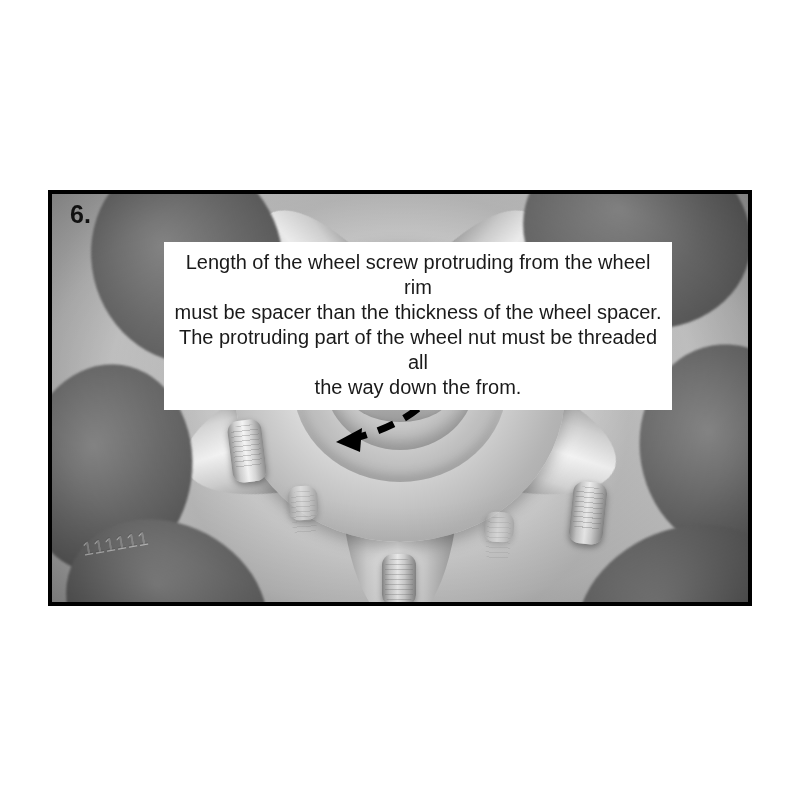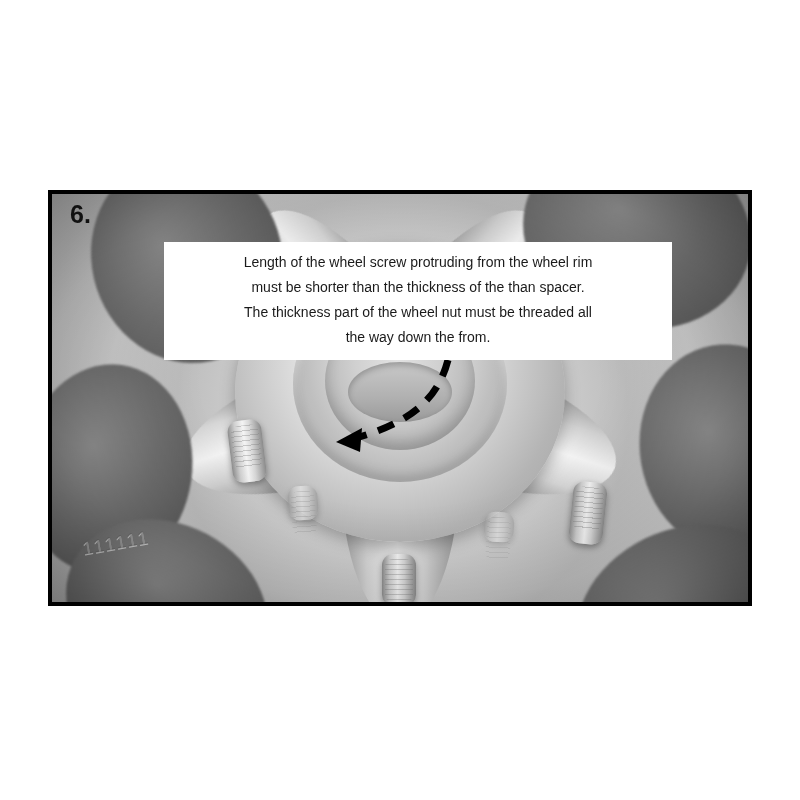--- a/index.html
+++ b/index.html
@@ -194,21 +194,21 @@
   }
 
   
   #caption {
     position: absolute;
     left: 112px;
     top: 48px;
     width: 508px;
     background: #ffffff;
     color: #1a1a1a;
-    font-size: 14px;
+    font-size: 20px;
     line-height: 25px;
     text-align: center;
     padding: 8px 6px 10px 6px;
     box-sizing: border-box;
   }
 
   
   #arrow {
     position: absolute;
     left: 200px;
@@ -260,19 +260,19 @@
 
     <svg id="arrow" viewBox="0 0 230 120">
       <path d="M196 6 C 186 44, 160 70, 96 86" fill="none" stroke="#000000" stroke-width="7" stroke-dasharray="17 12" stroke-linecap="butt"></path>
       <polygon points="84,88 110,74 108,98" fill="#000000"></polygon>
     </svg>
 
     <div id="step-number">6.</div>
 
     <div id="caption">
       <div>Length of the wheel screw protruding from the wheel rim</div>
-      <div>must be shorter than the thickness of the than spacer.</div>
-      <div>The thickness part of the wheel nut must be threaded all</div>
+      <div>must be spacer than the thickness of the wheel spacer.</div>
+      <div>The protruding part of the wheel nut must be threaded all</div>
       <div>the way down the from.</div>
     </div>
 
   </div>
 </div>
 
 </body></html>

